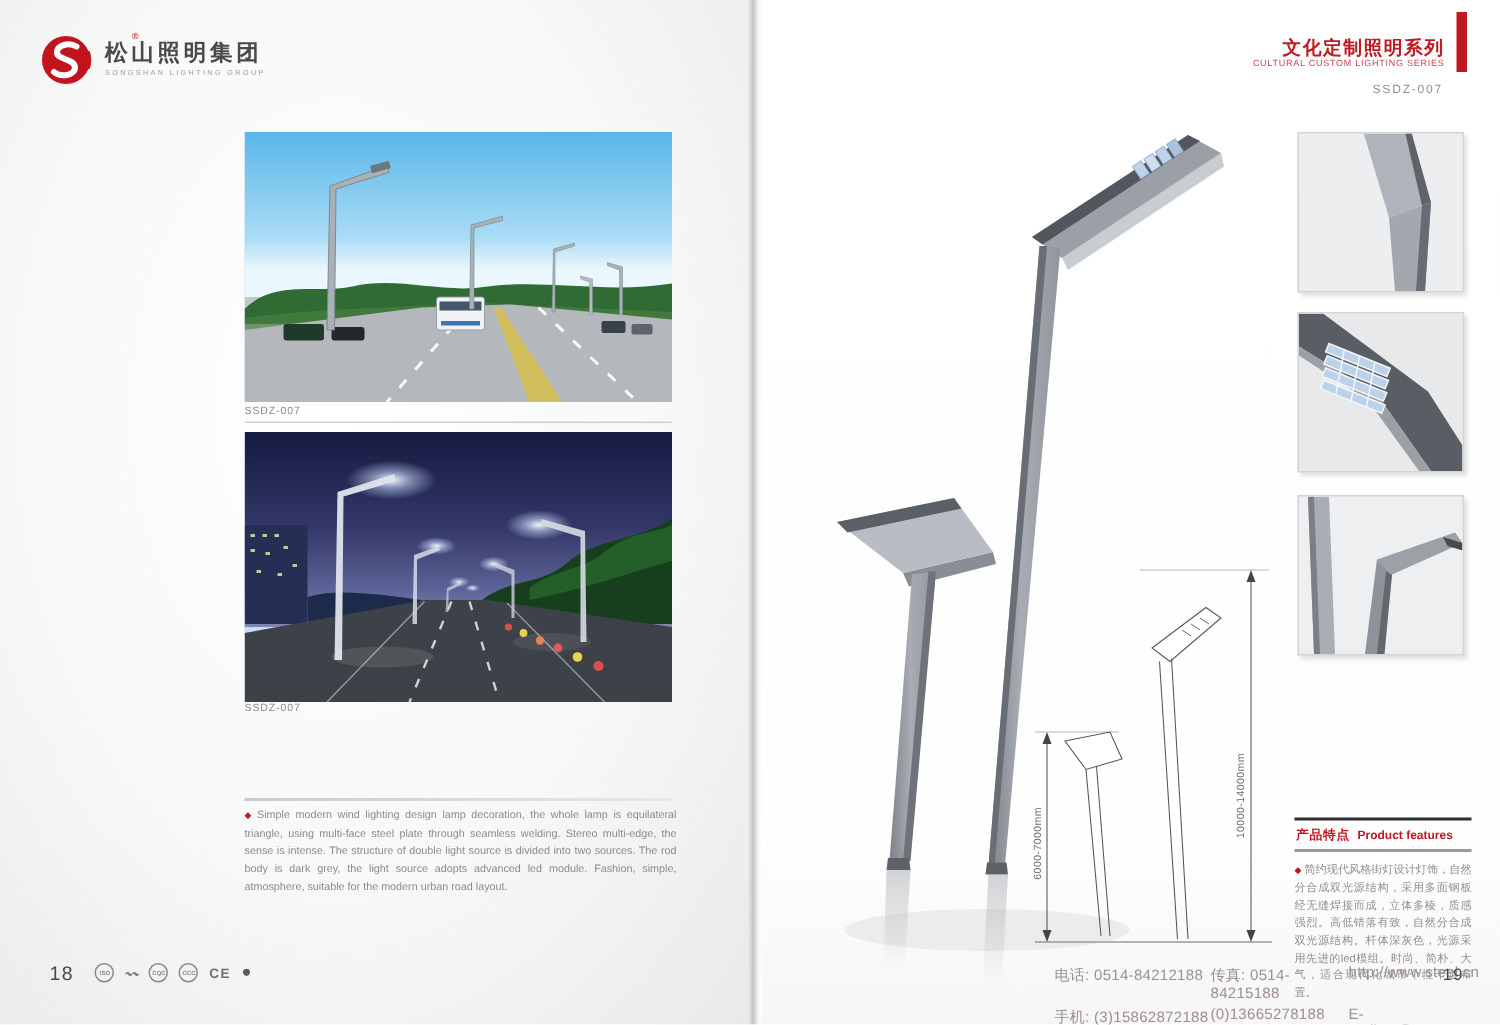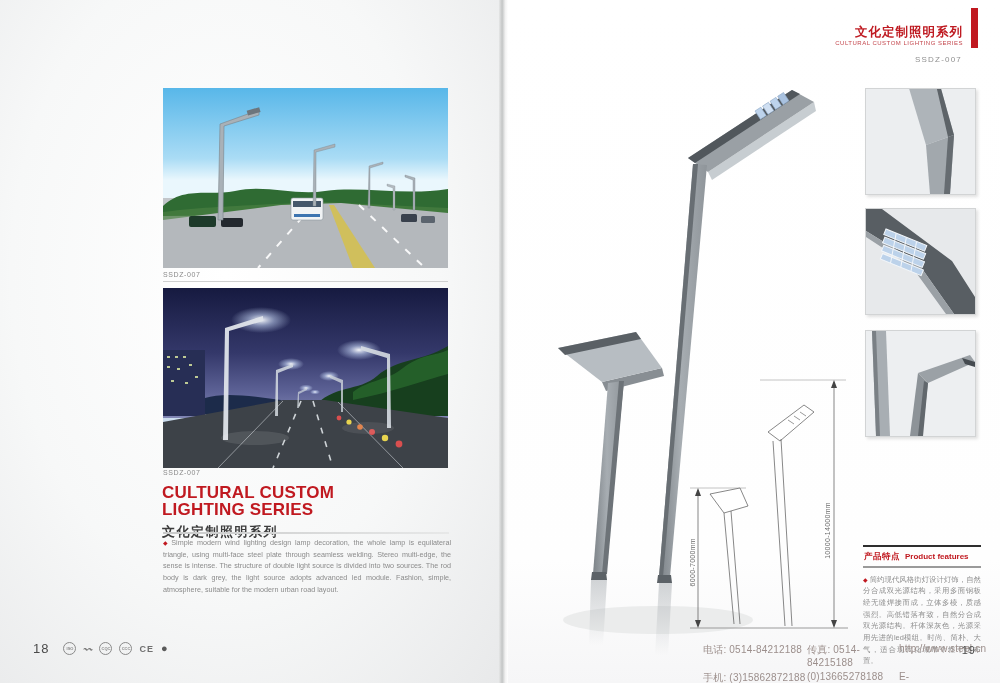--- a/index.html
+++ b/index.html
@@ -78,20 +78,34 @@
     font-size:10px; color:#9c8f8c; letter-spacing:.2px; }
   .pageno-right { position:absolute; right:24px; top:644px; font-size:11px; color:#4a4a4a; letter-spacing:1px; }
 </style>
 </head>
 <body>
 
 <div class="spread">
 
   <section class="page-left">
 
+    <div class="logo">
+      <div class="logo-mark">
+        <svg viewBox="0 0 36 36">
+          <circle cx="18" cy="18" r="16" fill="#c2141c"></circle>
+          <path d="M25,9 C20,6 12,8 12,13 C12,18 24,17 24,23 C24,28 15,30 10,26" fill="none" stroke="#ffffff" stroke-width="4" stroke-linecap="round"></path>
+          <path d="M33,12 A16.5 16.5 0 0 1 33,24" fill="none" stroke="#c2141c" stroke-width="1.4"></path>
+        </svg>
+      </div>
+      <div>
+        <div class="logo-cn">松山照明集团</div>
+        <div class="logo-en">SONGSHAN LIGHTING GROUP</div>
+      </div>
+      <span class="logo-reg">®</span>
+    </div>
 
     <figure class="photo photo-1">
       <svg viewBox="0 0 285 180">
         <defs>
           <linearGradient id="daysky" x1="0" y1="0" x2="0" y2="1">
             <stop offset="0" stop-color="#58b7e9"></stop>
               <stop offset=".55" stop-color="#aadcf5"></stop>
               <stop offset=".72" stop-color="#eaf7fd"></stop>
           </linearGradient>
         </defs>
@@ -176,25 +190,20 @@
         <path d="M180,124 L180,92 L167,87 L167,90 L178,95 L178,124 Z" fill="#ced5db" opacity=".8"></path>
         <ellipse cx="143" cy="100" rx="7" ry="3.5" fill="url(#glow)"></ellipse>
         <path d="M134,120 L135,104 L144,100 L144,102 L136,106 L136,120 Z" fill="#ced5db" opacity=".7"></path>
         <ellipse cx="152" cy="104" rx="5" ry="2.5" fill="url(#glow)"></ellipse>
         <ellipse cx="92" cy="150" rx="34" ry="7" fill="#ffffff" opacity=".1"></ellipse>
         <ellipse cx="205" cy="140" rx="26" ry="6" fill="#ffffff" opacity=".08"></ellipse>
       </svg>
     </figure>
     <figcaption class="caption caption-2">SSDZ-007</figcaption>
 
-    <div class="series-title">
-      <div class="en">CULTURAL CUSTOM</div>
-      <div class="en">LIGHTING SERIES</div>
-      <div class="cn">文化定制照明系列</div>
-    </div>
     <div class="title-rule"></div>
 
     <p class="desc"><span class="bullet">◆</span><span>Simple modern wind lighting design lamp decoration, the whole lamp is equilateral triangle, using multi-face steel plate through seamless welding. Stereo multi-edge, the sense is intense. The structure of double light source is divided into two sources. The rod body is dark grey, the light source adopts advanced led module. Fashion, simple, atmosphere, suitable for the modern urban road layout.</span></p>
 
     <div class="footer-left">
       <span class="pageno">18</span>
       <span class="certs">
         <span class="cert-circle">ISO</span>
         <span class="cert-plain">〰</span>
         <span class="cert-circle">CQC</span>

